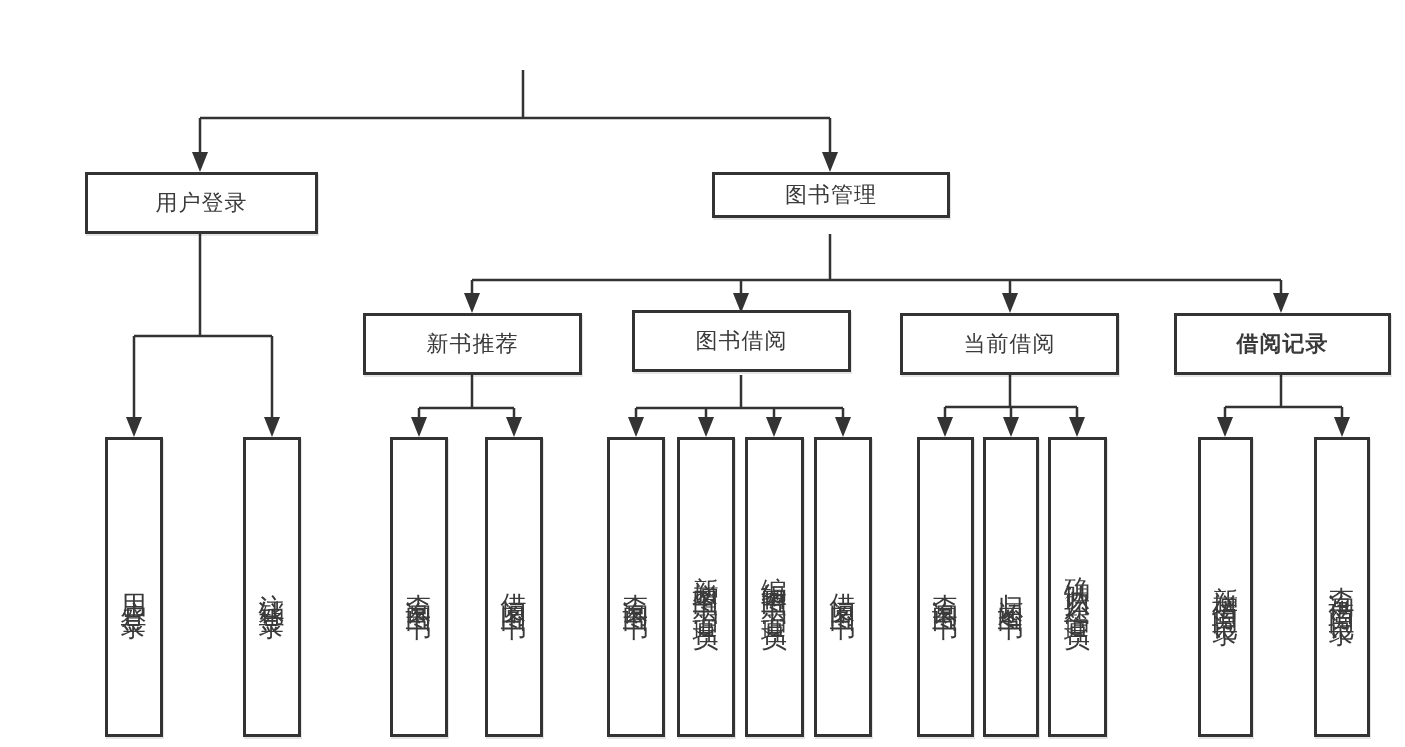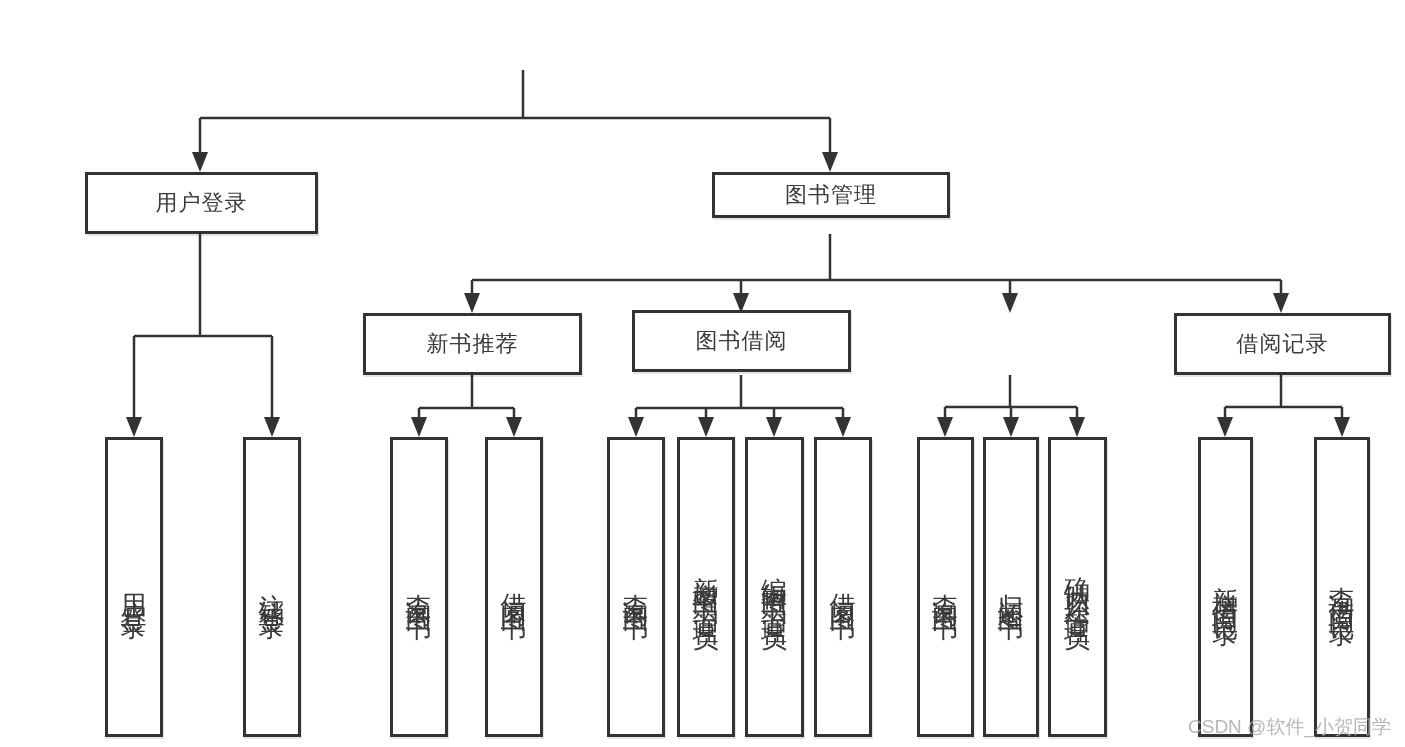--- a/index.html
+++ b/index.html
@@ -96,21 +96,24 @@
   <div class="box" style="left:712px;top:172px;width:238px;height:46px;">
     <span class="hlabel">图书管理</span>
   </div>
 
   <div class="box" style="left:363px;top:313px;width:219px;height:62px;">
     <span class="hlabel">新书推荐</span>
   </div>
   <div class="box" style="left:632px;top:310px;width:219px;height:62px;">
     <span class="hlabel">图书借阅</span>
   </div>
-  <div class="box" style="left:1174px;top:313px;width:217px;height:62px;">
+  <div class="box" style="left:900px;top:313px;width:219px;height:62px;">
+    <span class="hlabel">当前借阅</span>
+  </div>
+  <div class="box" style="left:1174px;top:313px;width:217px;height:62px;font-weight:bold;">
     <span class="hlabel">借阅记录</span>
   </div>
 
   <div class="box" style="left:105px;top:437px;width:58px;height:300px;">
     <span class="vtext">用户登录</span>
   </div>
   <div class="box" style="left:243px;top:437px;width:58px;height:300px;">
     <span class="vtext">注销登录</span>
   </div>
 
@@ -144,15 +147,14 @@
     <span class="vtext">确认归还（管理员）</span>
   </div>
 
   <div class="box" style="left:1198px;top:437px;width:55px;height:300px;">
     <span class="vtext">新增借阅记录</span>
   </div>
   <div class="box" style="left:1314px;top:437px;width:56px;height:300px;">
     <span class="vtext">查询借阅记录</span>
   </div>
 
-  <div class="watermark">CSDN @软件_小贺同学</div>
 
 </div>
 
 </body></html>

